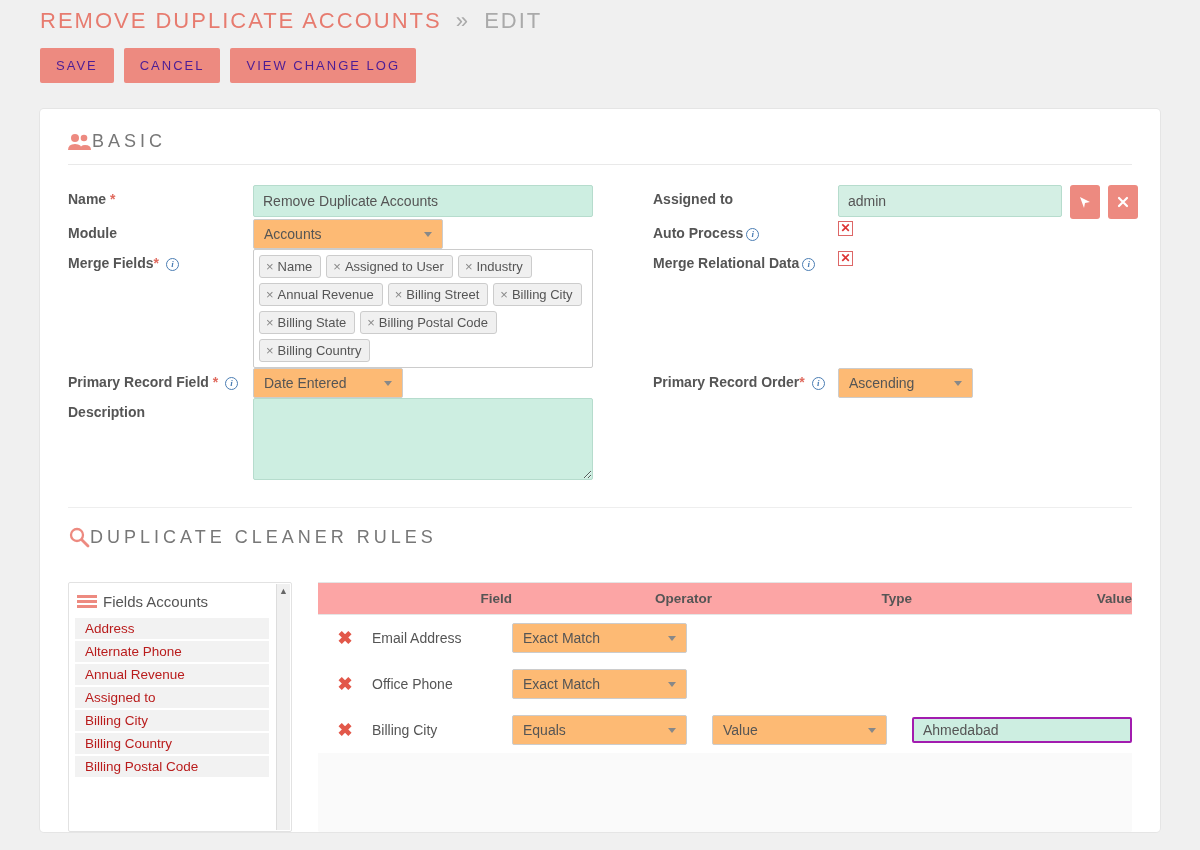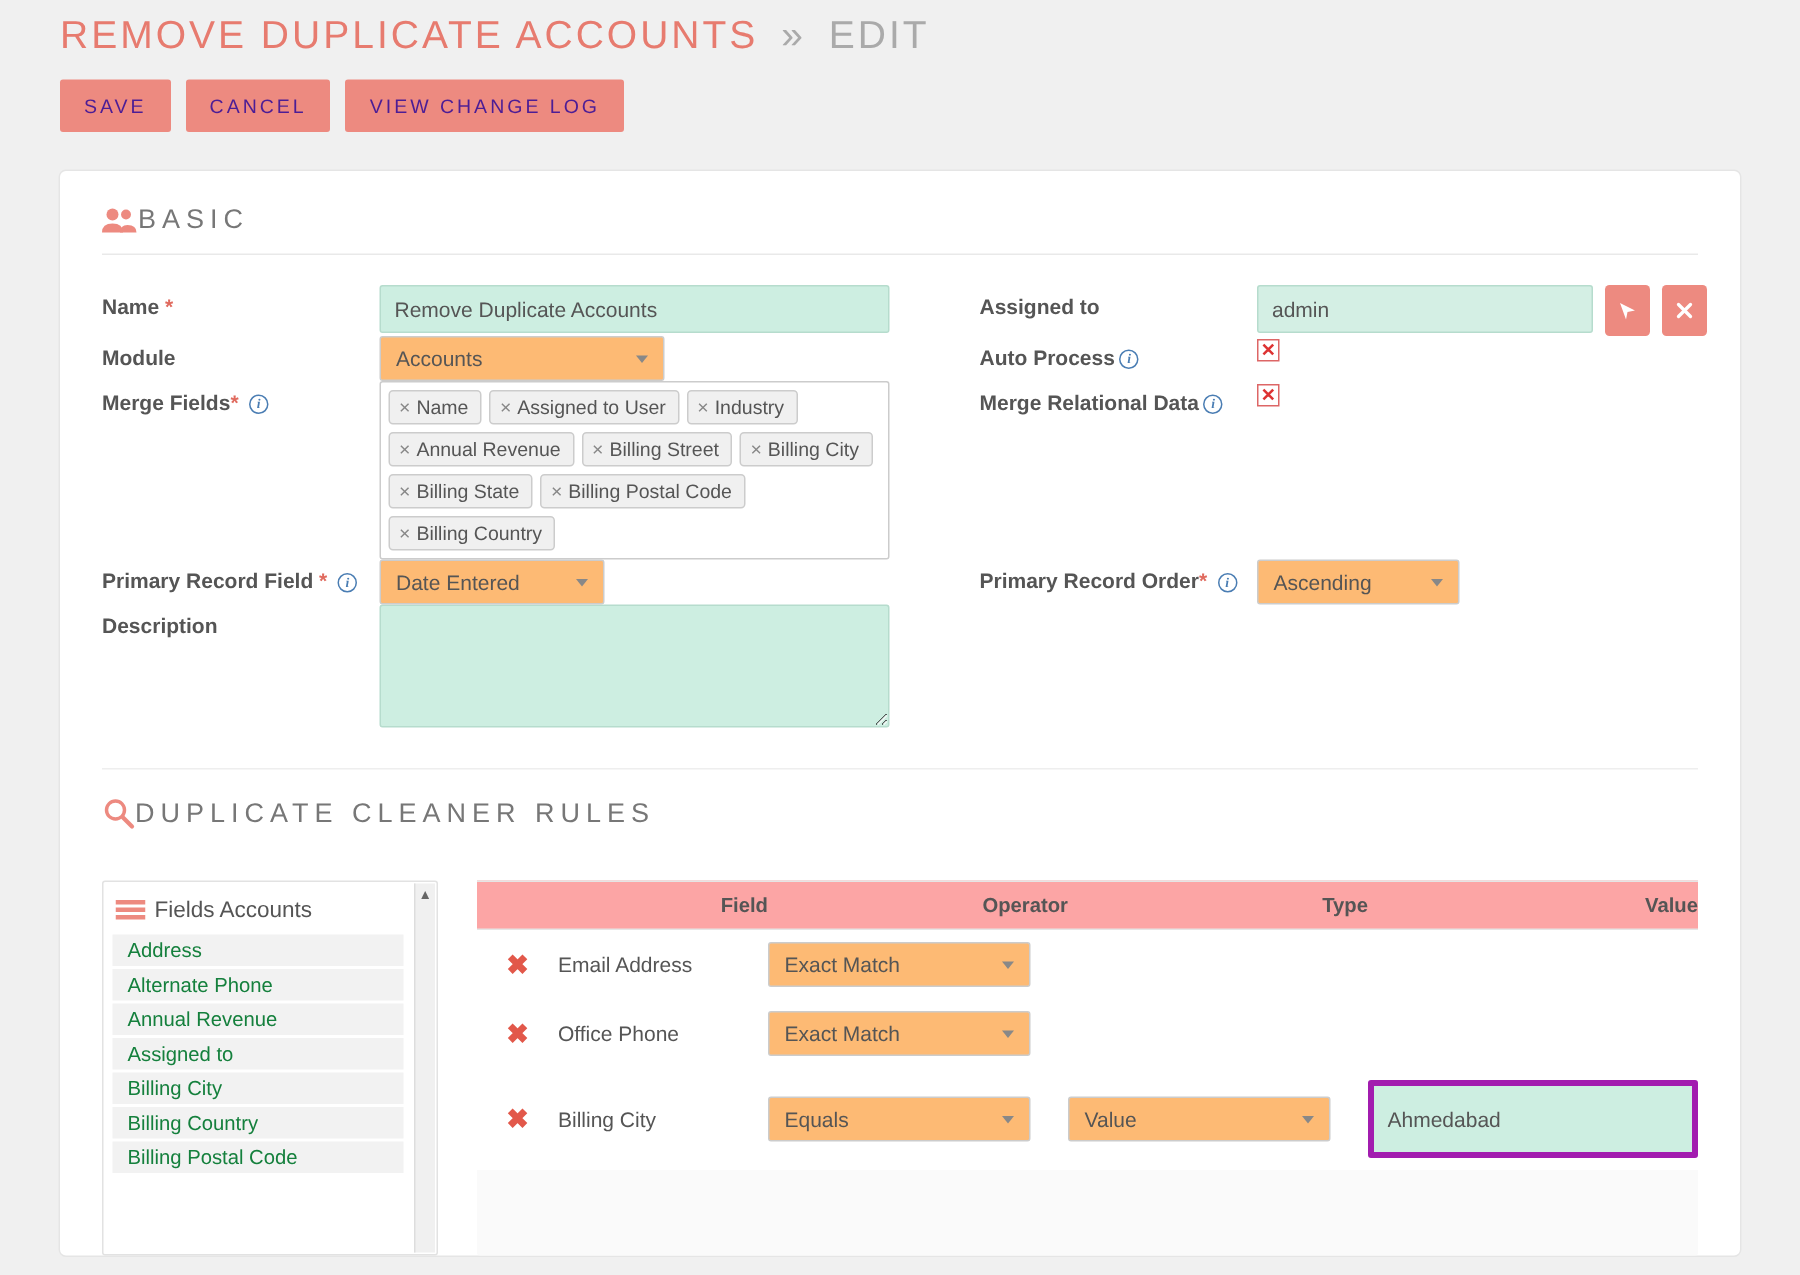--- a/index.html
+++ b/index.html
@@ -10,21 +10,21 @@
     font-size: 14px;
     width: 1200px;
     height: 850px;
     overflow: hidden;
   }
   .page {
     padding: 0 40px;
   }
   .breadcrumb {
     padding: 8px 0 14px 0;
-    font-size: 26px;
+    font-size: 22px;
     font-weight: 300;
     letter-spacing: 2px;
     color: #aaa;
   }
   .breadcrumb .crumb-main {
     color: #e77b6f;
   }
   .breadcrumb .sep { color: #aaa; margin: 0 6px; }
   .toolbar {
     margin-bottom: 26px;
@@ -225,21 +225,21 @@
     gap: 6px;
     font-size: 15px;
     color: #555;
     padding: 4px 2px 8px 2px;
   }
   .fields-list {
     padding-right: 18px;
   }
   .fields-list .fitem {
     background: #f2f2f2;
-    color: #15803d;
+    color: #b91c1c;
     font-size: 13.5px;
     padding: 3px 10px;
     margin-bottom: 2px;
     cursor: pointer;
   }
   .rules-table {
     flex: 1;
     border: 0;
     background: #fafafa;
     border-radius: 2px;
@@ -268,23 +268,23 @@
   }
   .rules-table .del {
     text-align: center;
     color: #e2584a;
     font-size: 18px;
     font-weight: bold;
     cursor: pointer;
   }
   .rules-table .value-cell input {
     width: 220px;
-    padding: 14px 9px;
+    padding: 3px 9px;
     background: #cdeee1;
-    border: 4px solid #a21caf;
+    border: 2px solid #a21caf;
     border-radius: 2px;
     font-size: 14px;
     color: #555;
   }
   .spacer { }
 </style>
 </head>
 <body>
 
 <div class="page">

